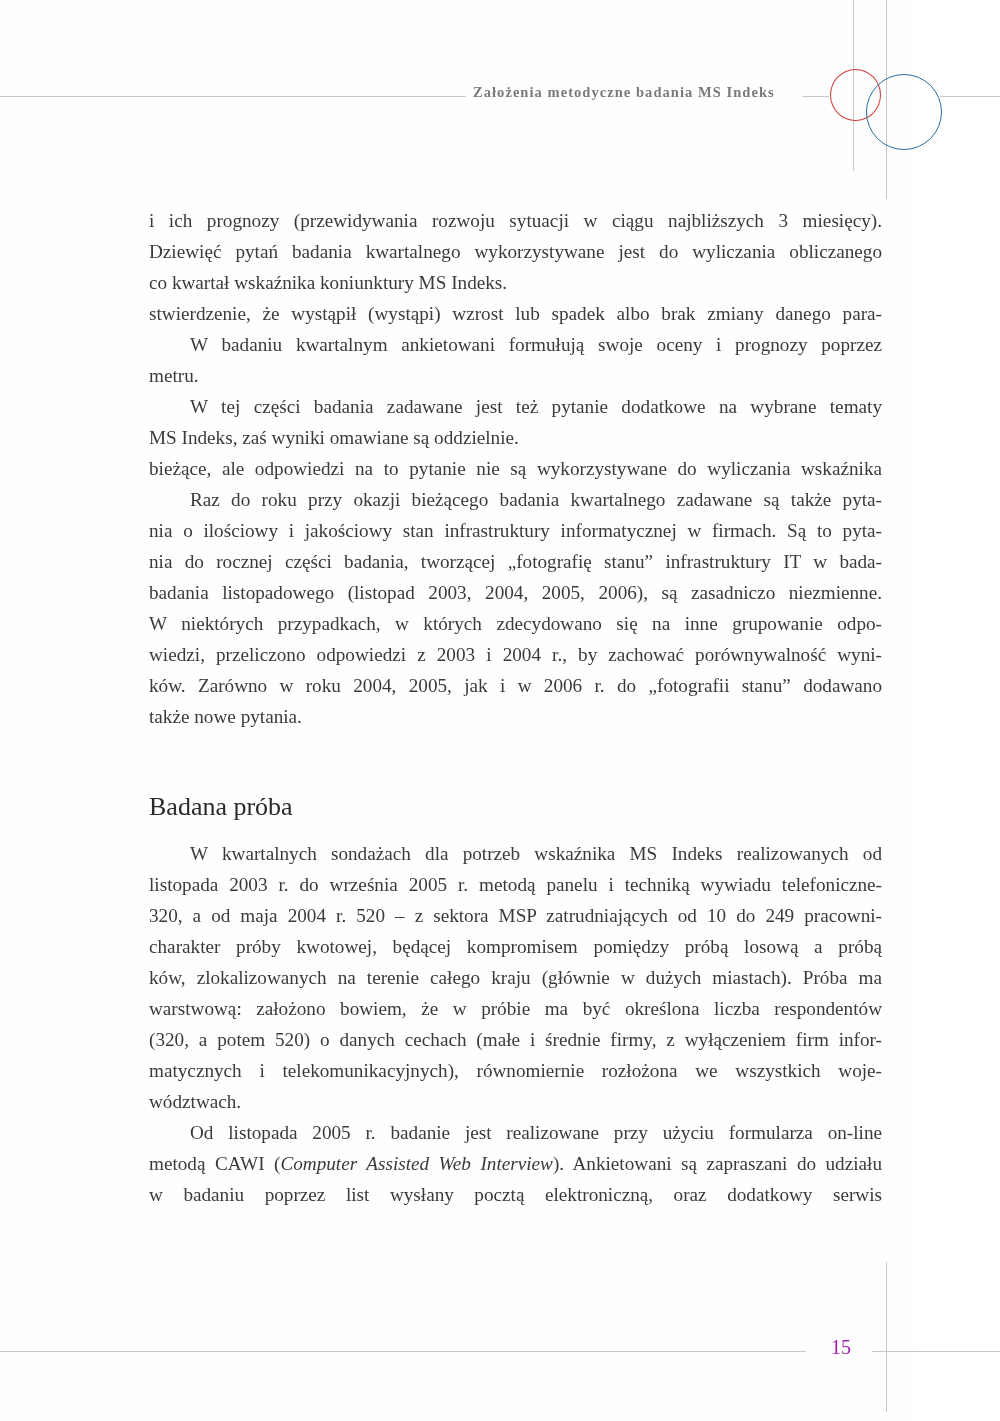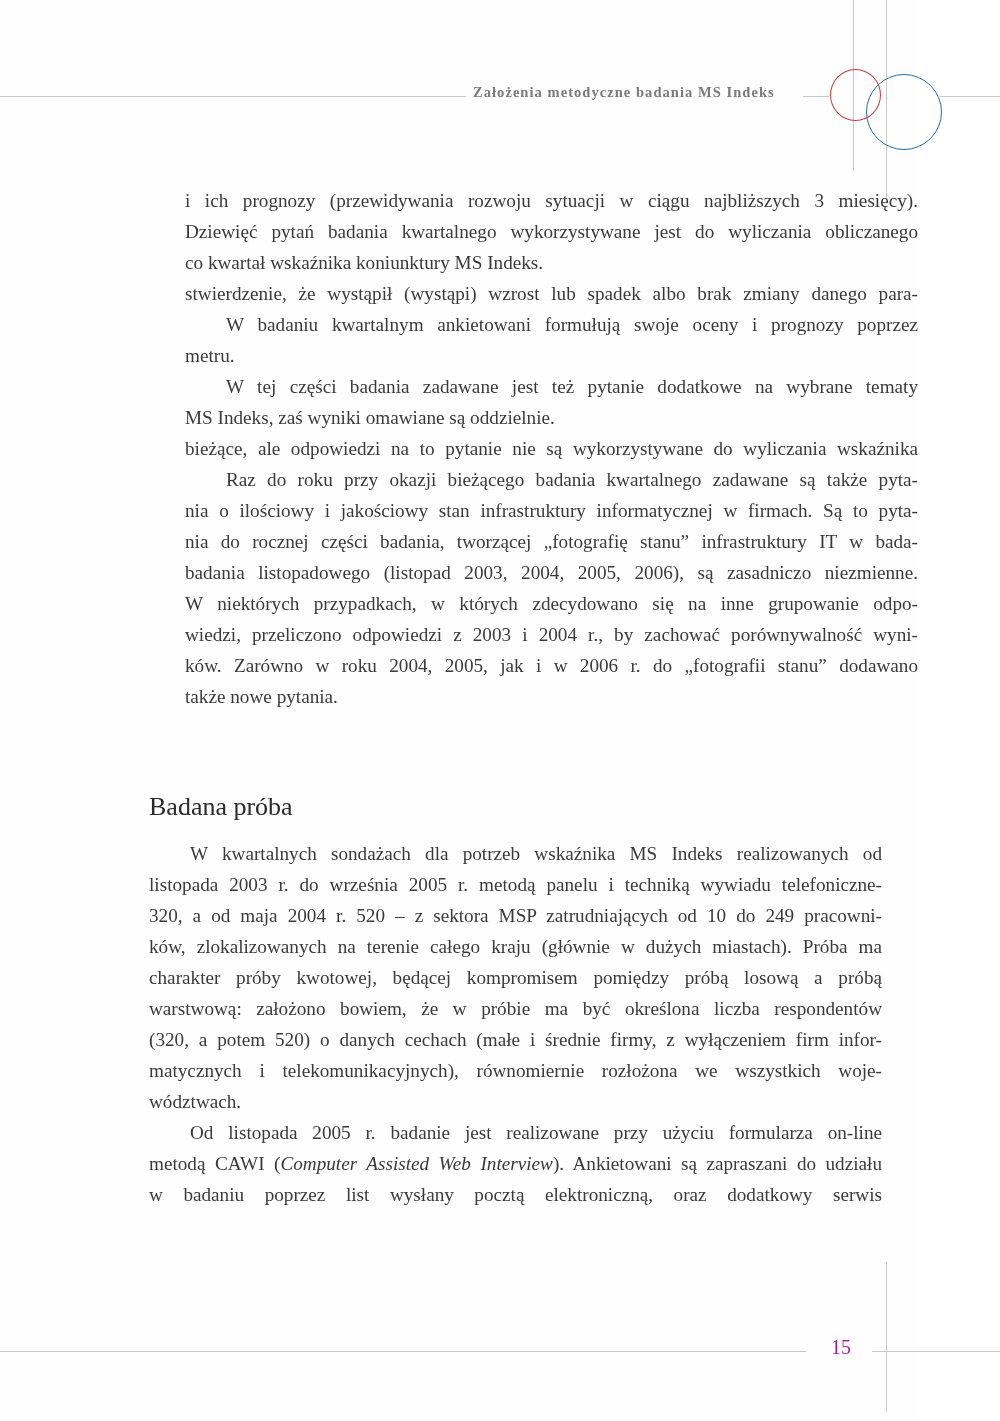--- a/index.html
+++ b/index.html
@@ -46,21 +46,21 @@
   <div class="rule" style="left:803px; top:96px; width:26px; height:1px;"></div>
   <div class="rule" style="left:940px; top:96px; width:60px; height:1px;"></div>
   <div class="rule" style="left:853px; top:0; width:1px; height:171px;"></div>
   <div class="rule" style="left:886px; top:0; width:1px; height:199px;"></div>
 
   <div class="circle" style="left:830px; top:69px; width:51px; height:52px; border:1.6px solid #d23a3a;"></div>
   <div class="circle" style="left:866px; top:74px; width:76px; height:76px; border:1.8px solid #1f6fa6; background:transparent;"></div>
 
   <div class="running-head">Założenia metodyczne badania MS Indeks</div>
 
-  <div class="body-text" id="sec1" style="top:185px;margin-left:36px;">
+  <div class="body-text" id="sec1" style="top:205px;">
       <div class="line"><span>i ich prognozy (przewidywania rozwoju sytuacji w ciągu najbliższych 3 miesięcy).</span></div>
       <div class="line"><span>Dziewięć pytań badania kwartalnego wykorzystywane jest do wyliczania obliczanego</span></div>
       <div class="line last"><span>co kwartał wskaźnika koniunktury MS Indeks.</span></div>
       <div class="line"><span>stwierdzenie, że wystąpił (wystąpi) wzrost lub spadek albo brak zmiany danego para-</span></div>
       <div class="line indent"><span>W badaniu kwartalnym ankietowani formułują swoje oceny i prognozy poprzez</span></div>
       <div class="line last"><span>metru.</span></div>
       <div class="line indent"><span>W tej części badania zadawane jest też pytanie dodatkowe na wybrane tematy</span></div>
       <div class="line last"><span>MS Indeks, zaś wyniki omawiane są oddzielnie.</span></div>
       <div class="line"><span>bieżące, ale odpowiedzi na to pytanie nie są wykorzystywane do wyliczania wskaźnika</span></div>
       <div class="line indent"><span>Raz do roku przy okazji bieżącego badania kwartalnego zadawane są także pyta-</span></div>
@@ -72,22 +72,22 @@
       <div class="line"><span>ków. Zarówno w roku 2004, 2005, jak i w 2006 r. do „fotografii stanu” dodawano</span></div>
       <div class="line last"><span>także nowe pytania.</span></div>
     </div>
 
   <div class="heading">Badana próba</div>
 
   <div class="body-text" id="sec2" style="top:838px;">
       <div class="line indent"><span>W kwartalnych sondażach dla potrzeb wskaźnika MS Indeks realizowanych od</span></div>
       <div class="line"><span>listopada 2003 r. do września 2005 r. metodą panelu i techniką wywiadu telefoniczne-</span></div>
       <div class="line"><span>320, a od maja 2004 r. 520 – z sektora MSP zatrudniających od 10 do 249 pracowni-</span></div>
+      <div class="line"><span>charakter próby kwotowej, będącej kompromisem pomiędzy próbą losową a próbą</span></div>
       <div class="line"><span>ków, zlokalizowanych na terenie całego kraju (głównie w dużych miastach). Próba ma</span></div>
-      <div class="line"><span>charakter próby kwotowej, będącej kompromisem pomiędzy próbą losową a próbą</span></div>
       <div class="line"><span>warstwową: założono bowiem, że w próbie ma być określona liczba respondentów</span></div>
       <div class="line"><span>(320, a potem 520) o danych cechach (małe i średnie firmy, z wyłączeniem firm infor-</span></div>
       <div class="line"><span>matycznych i telekomunikacyjnych), równomiernie rozłożona we wszystkich woje-</span></div>
       <div class="line last"><span>wództwach.</span></div>
       <div class="line indent"><span>Od listopada 2005 r. badanie jest realizowane przy użyciu formularza on-line</span></div>
       <div class="line"><span>metodą CAWI (</span><em>Computer Assisted Web Interview</em><span>). Ankietowani są zapraszani do udziału</span></div>
       <div class="line"><span>w badaniu poprzez list wysłany pocztą elektroniczną, oraz dodatkowy serwis</span></div>
     </div>
 
   <div class="rule" style="left:0; top:1351px; width:806px; height:1px;"></div>

